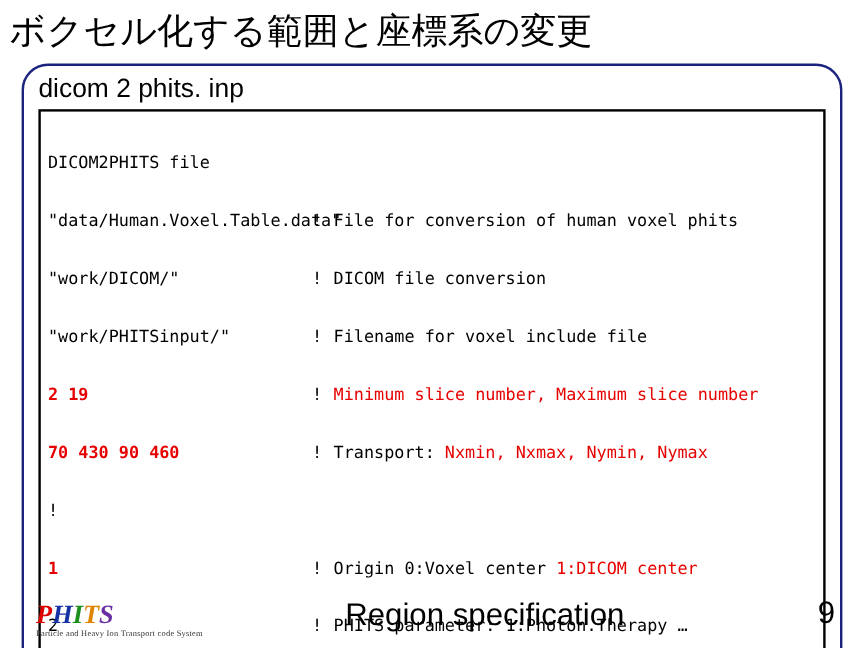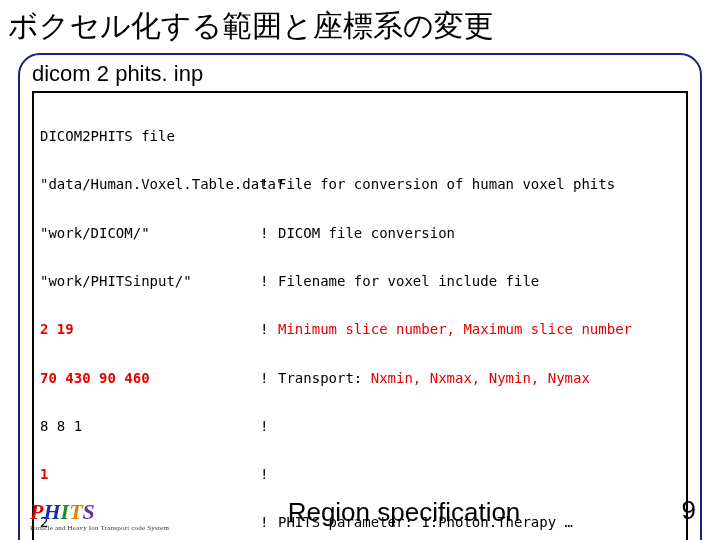--- a/index.html
+++ b/index.html
@@ -96,22 +96,22 @@
 
 <div class="rounded-box">
   <div class="file-label">dicom 2 phits. inp</div>
   <div class="code-box">
     <div>DICOM2PHITS file</div>
     <div class="code-row"><div class="lhs">"data/Human.Voxel.Table.data"</div><div class="bang">!</div><div class="rhs">File for conversion of human voxel phits</div></div>
     <div class="code-row"><div class="lhs">"work/DICOM/"</div><div class="bang">!</div><div class="rhs">DICOM file conversion</div></div>
     <div class="code-row"><div class="lhs">"work/PHITSinput/"</div><div class="bang">!</div><div class="rhs">Filename for voxel include file</div></div>
     <div class="code-row"><div class="lhs red">2 19</div><div class="bang">!</div><div class="rhs"><span class="red bold">Minimum slice number, Maximum slice number</span></div></div>
     <div class="code-row"><div class="lhs red">70 430 90 460</div><div class="bang">!</div><div class="rhs"><span>Transport: </span><span class="red bold">Nxmin, Nxmax, Nymin, Nymax</span></div></div>
-    <div class="code-row"><div class="lhs">8 8 1</div><div class="bang">!</div></div>
-    <div class="code-row"><div class="lhs red">1</div><div class="bang">!</div></div>
+    <div class="code-row"><div class="bang">!</div></div>
+    <div class="code-row"><div class="lhs red">1</div><div class="bang">!</div><div class="rhs"><span>Origin 0:Voxel center </span><span class="red bold">1:DICOM center</span></div></div>
     <div class="code-row"><div class="lhs">2</div><div class="bang">!</div><div class="rhs">PHITS parameter: 1:Photon.Therapy …</div></div>
 
     <svg class="arrow-svg" viewBox="0 0 190 70">
       <defs>
         <marker id="ah" markerWidth="9" markerHeight="9" refX="7" refY="4.5" orient="auto">
           <path d="M0,0 L9,4.5 L0,9 Z" fill="#d00"></path>
         </marker>
       </defs>
       <line x1="10" y1="60" x2="55" y2="8" stroke="#d00" stroke-width="2.2" marker-end="url(#ah)"></line>
       <line x1="12" y1="62" x2="100" y2="22" stroke="#d00" stroke-width="2.2" marker-end="url(#ah)"></line>

